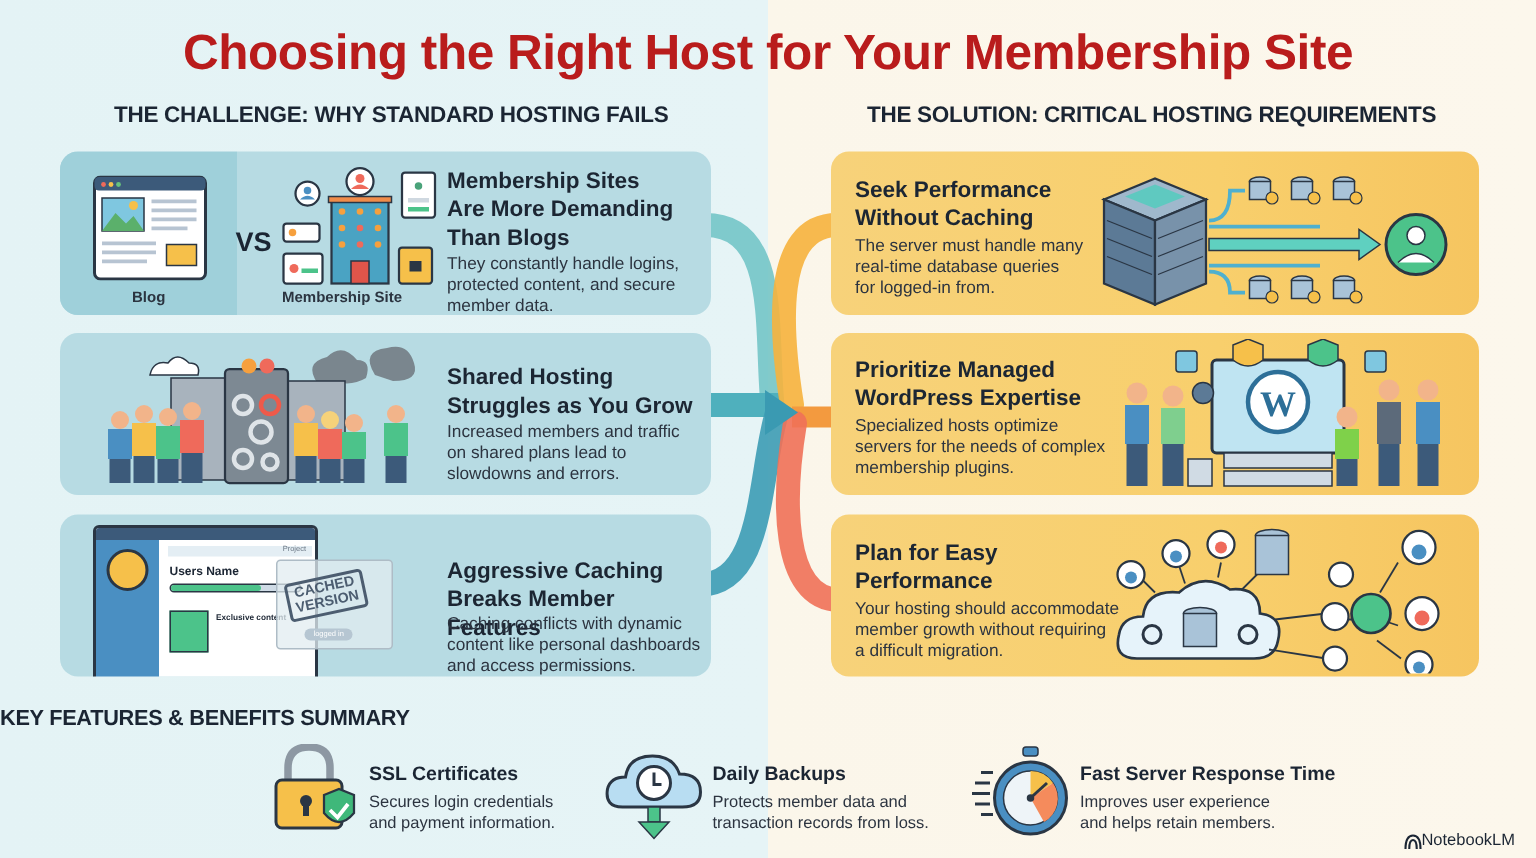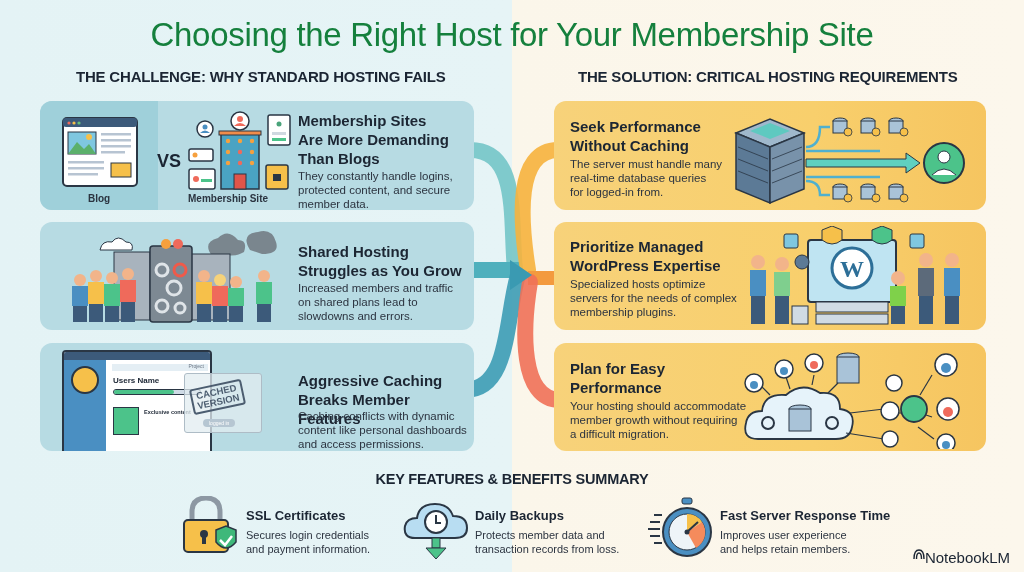--- a/index.html
+++ b/index.html
@@ -1,34 +1,34 @@
 <!DOCTYPE html>
 <html><head>
 <meta charset="utf-8">
 <style>
 *{box-sizing:border-box;margin:0;padding:0}
 html,body{width:1024px;height:572px;overflow:hidden}
 body{font-family:"Liberation Sans",sans-serif;color:#1b2533;position:relative;
 background:linear-gradient(90deg,#e4f3f5 0%,#e6f4f6 50%,#fbf6ea 50%,#fcf7ec 100%)}
-.title{position:absolute;left:0;width:1024px;top:16px;text-align:center;font-size:33px;font-weight:400;color:#15803d;letter-spacing:-0.3px}
+.title{position:absolute;left:0;width:1024px;top:16px;text-align:center;font-size:33px;font-weight:700;color:#b91c1c;letter-spacing:-0.3px}
 .sec{position:absolute;top:68px;font-size:15px;font-weight:700;color:#1b2533;letter-spacing:-0.2px}
 .sec.l{left:76px}.sec.r{left:578px}
 .card{position:absolute;border-radius:12px;overflow:hidden}
 .card.blue{background:#b7dbe3;left:40px;width:434px}
 .card.yel{background:linear-gradient(90deg,#f7d27a,#f8cf6c 60%,#f6c560);left:554px;width:432px}
 .card h3{position:absolute;font-size:15px;font-weight:700;line-height:19px;color:#1c2633}
 .card p{position:absolute;font-size:11.5px;line-height:14px;color:#2c3440}
 .ill{position:absolute}
 .lbl{position:absolute;font-size:10px;font-weight:700;color:#2b3440}
 .flow{position:absolute;left:440px;top:100px}
-.summary-title{position:absolute;top:471px;left:0;width:1024px;text-align:center;font-size:14.5px;font-weight:700;letter-spacing:-0.2px}
+.summary-title{position:absolute;top:471px;left:0;width:1024px;font-size:14.5px;font-weight:700;letter-spacing:-0.2px}
 .feat{position:absolute;top:500px}
 .feat h4{position:absolute;font-size:13px;font-weight:700;white-space:nowrap;top:8px}
 .feat p{position:absolute;font-size:11px;line-height:14px;top:28px;white-space:nowrap;color:#2c3440}
-.brand{position:absolute;right:14px;bottom:6px;font-size:15px;color:#1b2533;display:flex;align-items:flex-start;gap:0}
+.brand{position:absolute;right:14px;bottom:6px;font-size:11px;color:#1b2533;display:flex;align-items:flex-end;gap:0}
 </style>
 </head>
 <body>
 
 <div class="title">Choosing the Right Host for Your Membership Site</div>
 <div class="sec l">THE CHALLENGE: WHY STANDARD HOSTING FAILS</div>
 <div class="sec r">THE SOLUTION: CRITICAL HOSTING REQUIREMENTS</div>
 
 <svg class="flow" width="140" height="350" viewBox="0 0 140 350">
   <path d="M30 50 C80 50,70 120,75 170" stroke="#6cc2c4" stroke-width="16" fill="none" stroke-linecap="round" opacity=".85"></path>

